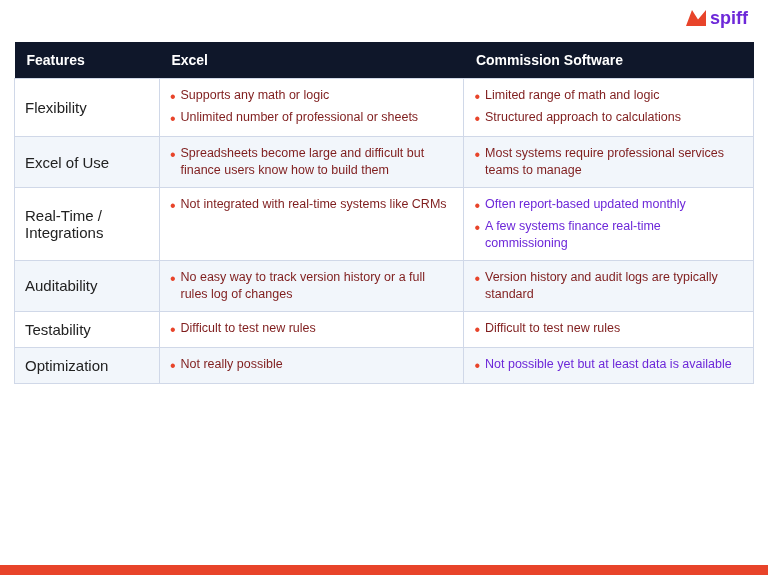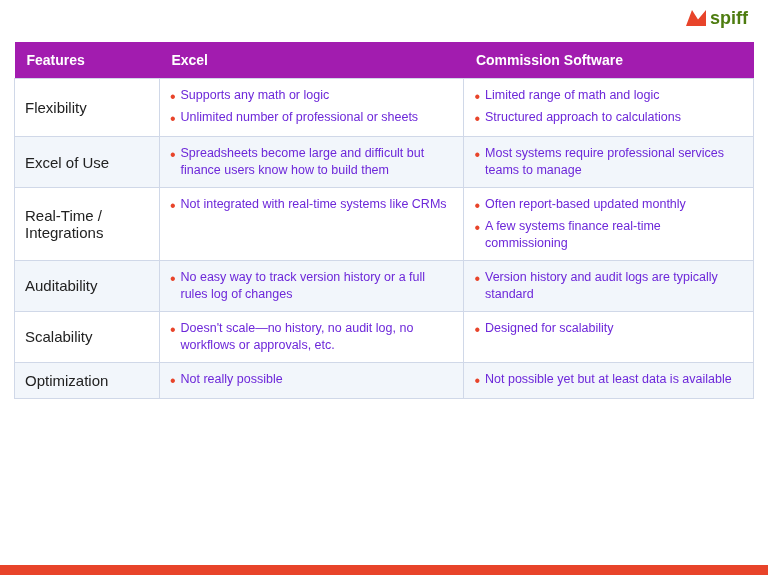--- a/index.html
+++ b/index.html
@@ -33,21 +33,21 @@
       justify-content: flex-end;
       padding-right: 20px;
     }
 
     .logo {
       display: flex;
       align-items: center;
       gap: 4px;
       font-weight: bold;
       font-size: 18px;
-      color: #4d7c0f;
+      color: #6d28d9;
     }
 
     .logo-icon {
       width: 20px;
       height: 16px;
       background: #e8442a;
       clip-path: polygon(0 100%, 30% 0, 60% 60%, 100% 0, 100% 100%);
       display: inline-block;
     }
 
@@ -56,21 +56,21 @@
       padding: 6px 14px 0 14px;
     }
 
     table {
       width: 100%;
       border-collapse: collapse;
       font-size: 12.5px;
     }
 
     thead tr {
-      background: #a21caf;
+      background: #0f172a;
     }
 
     thead th {
       color: white;
       font-weight: bold;
       padding: 10px 12px;
       text-align: left;
       font-size: 14px;
     }
 
@@ -126,21 +126,21 @@
     }
 
     .bullet {
       color: #e8442a;
       font-size: 16px;
       line-height: 1.2;
       flex-shrink: 0;
     }
 
     .text-red {
-      color: #6d28d9;
+      color: #7f1d1d;
     }
 
     .text-dark {
       color: #6d28d9;
     }
 
     .bottom-bar {
       height: 10px;
       background: #e8442a;
       width: 100%;
@@ -250,34 +250,34 @@
             <td>
               <ul class="cell-list">
                 <li>
                   <span class="bullet">•</span>
                   <span class="text-red">Version history and audit logs are typically standard</span>
                 </li>
               </ul>
             </td>
           </tr>
           <tr>
-            <td class="feature-name">Scalability</td>
-            <td>
-              <ul class="cell-list">
-                <li>
-                  <span class="bullet">•</span>
-                  <span class="text-red">Doesn't scale—no history, no audit log, no workflows or approvals, etc.</span>
-                </li>
-              </ul>
-            </td>
-            <td>
-              <ul class="cell-list">
-                <li>
-                  <span class="bullet">•</span>
-                  <span class="text-red">Designed for scalability</span>
+            <td class="feature-name">Testability</td>
+            <td>
+              <ul class="cell-list">
+                <li>
+                  <span class="bullet">•</span>
+                  <span class="text-red">Difficult to test new rules</span>
+                </li>
+              </ul>
+            </td>
+            <td>
+              <ul class="cell-list">
+                <li>
+                  <span class="bullet">•</span>
+                  <span class="text-red">Difficult to test new rules</span>
                 </li>
               </ul>
             </td>
           </tr>
           <tr>
             <td class="feature-name">Optimization</td>
             <td>
               <ul class="cell-list">
                 <li>
                   <span class="bullet">•</span>

